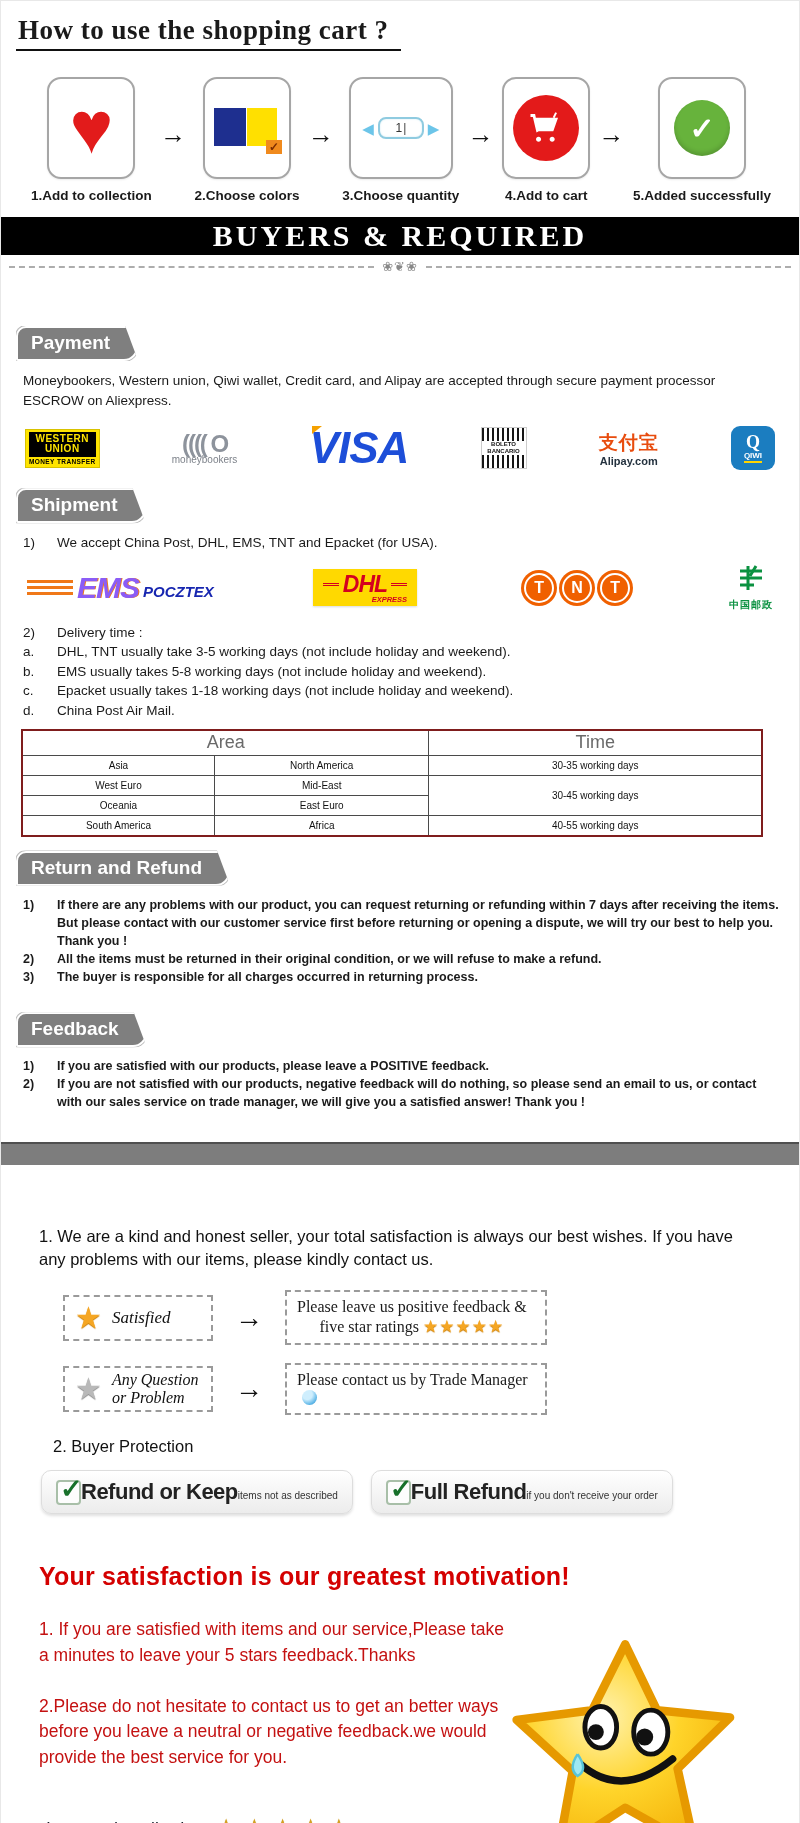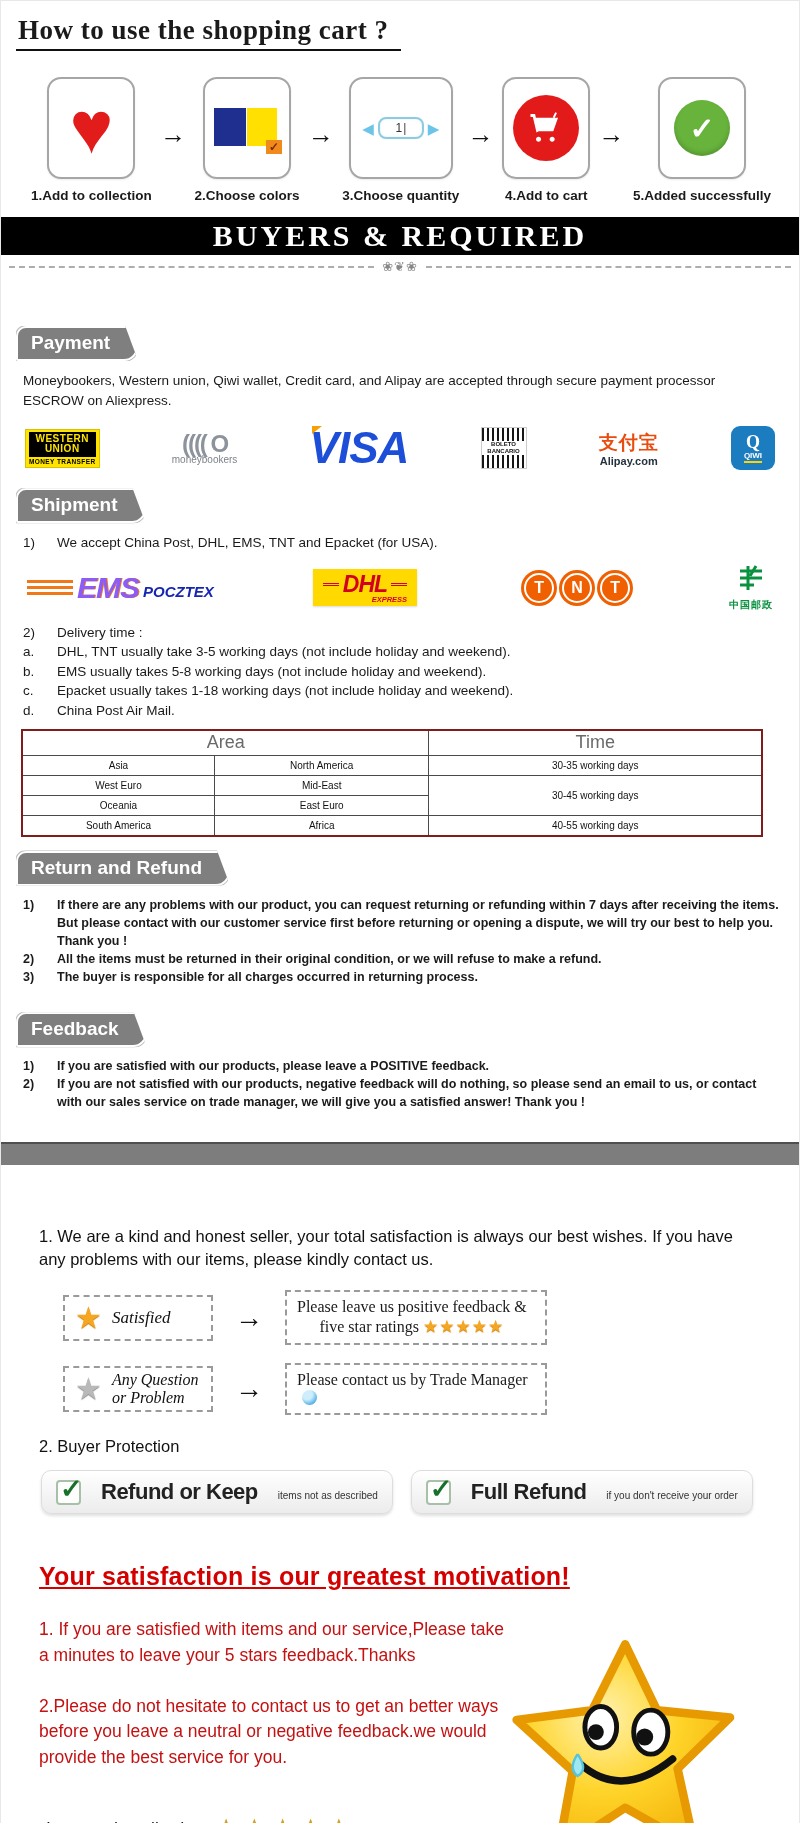--- a/index.html
+++ b/index.html
@@ -136,35 +136,35 @@
   .face-star { font-size:30px; line-height:1; }
   .face-star.orange::before { content:"\2605"; color:#f5a623; text-shadow:0 1px 1px #c87b00; }
   .face-star.gray::before { content:"\2605"; color:#b9b9b9; text-shadow:0 1px 1px #8a8a8a; }
   .script-label { font-family:"Liberation Serif",serif; font-style:italic; font-size:16px; color:#111; line-height:1.15; }
   .big-arrow { font-size:28px; font-weight:900; color:#111; }
   .big-arrow::before { content:"\2192"; }
   .stars-inline { color:#f5a623; font-size:17px; letter-spacing:1px; text-shadow:0 1px 1px #c87b00; white-space:nowrap; }
   .stars-inline::before { content:"\2605\2605\2605\2605\2605"; }
   .tm-icon { display:inline-block; width:15px; height:15px; border-radius:50%; background:radial-gradient(circle at 35% 30%,#cfeefd 0 35%,#5fb7e8 70%,#2e7fb5 100%); vertical-align:-2px; margin-left:5px; }
 
-  .buyer-prot { margin:22px 0 0 38px; font-size:16.5px; color:#111; }
+  .buyer-prot { margin:22px 0 0 52px; font-size:16.5px; color:#111; }
   .prot-row { display:flex; gap:18px; margin:14px 0 0 40px; }
   .prot-box {
-    display:flex; align-items:center; gap:20px; padding:8px 14px;
+    display:flex; align-items:center; gap:0; padding:8px 14px;
     background:linear-gradient(#ffffff,#ececec); border:1px solid #ddd; border-radius:10px;
     box-shadow:0 2px 3px rgba(0,0,0,.12);
   }
   .prot-check { width:25px; height:25px; border:2px solid #a8bfa8; border-radius:4px; background:#fdfdfd; position:relative; flex:none; }
   .prot-check::before { content:"\2713"; position:absolute; left:2px; top:-9px; color:#17702a; font-size:27px; font-weight:900; }
   .prot-title { font-size:22px; font-weight:bold; color:#222; letter-spacing:-.5px; }
   .prot-sub { font-size:10px; color:#333; align-self:flex-end; margin-bottom:4px; }
 
   
   .motivation { position:relative; margin-top:48px; }
-  .motiv-head { margin-left:38px; color:#d40000; font-size:25px; font-weight:900; letter-spacing:.2px;text-decoration:underline; }
+  .motiv-head { margin-left:38px; color:#d40000; font-size:25px; font-weight:900; letter-spacing:.2px; }
   .motiv-p { margin:26px 40px 0 38px; width:470px; color:#c41111; font-size:17.5px; line-height:1.45; }
   .ratings { margin:40px 0 0 45px; }
   .rating-row { display:flex; align-items:center; height:38px; }
   .rating-label { width:168px; font-size:17.5px; color:#16202c; }
   .stars-gold { color:#d5a021; font-size:27px; letter-spacing:4px; text-shadow:0 1px 1px #9a6e00; }
   .stars-gold::before { content:"\2605\2605\2605\2605\2605"; }
   .big-star-svg { position:absolute; right:55px; top:75px; width:245px; height:250px; }
 </style>
 </head>
 <body>

